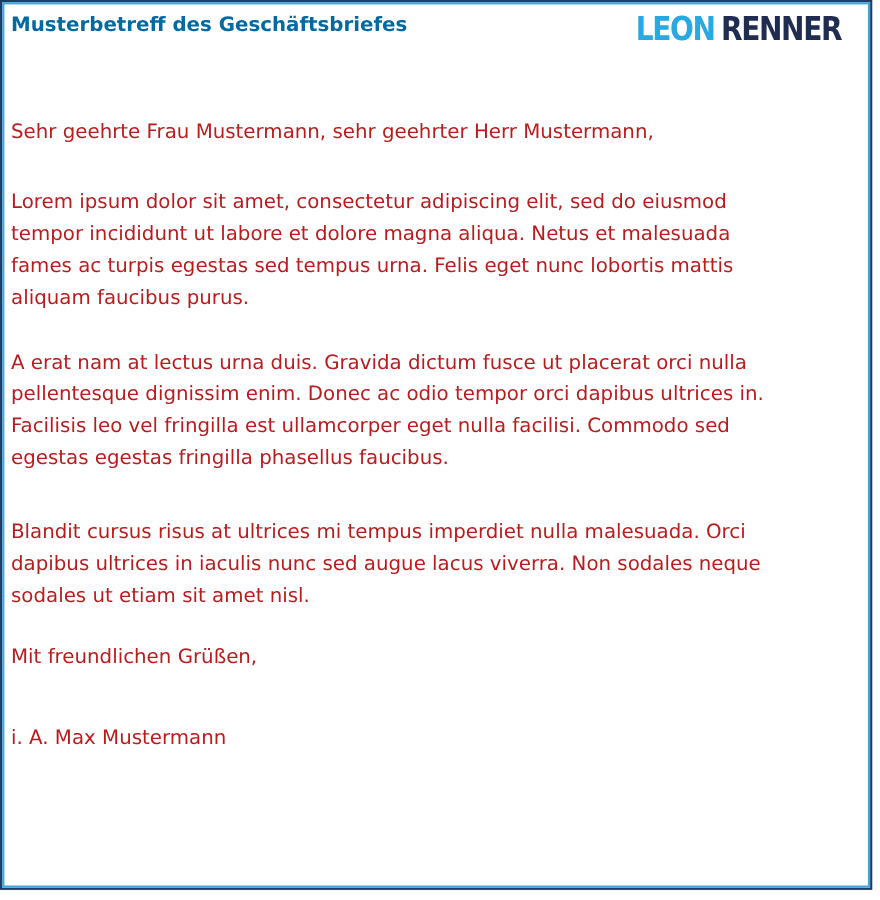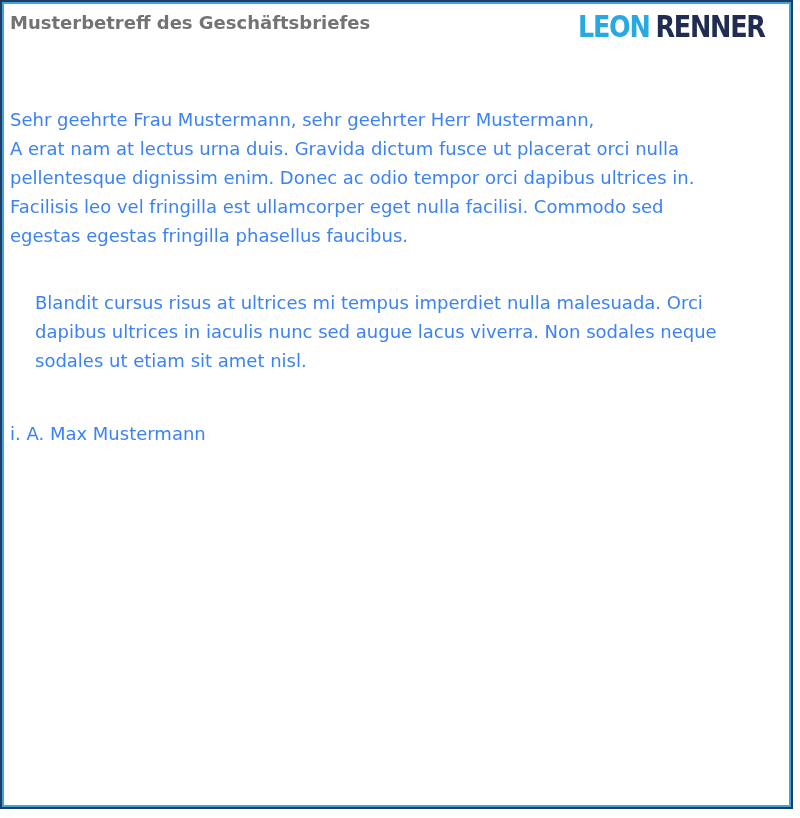--- a/index.html
+++ b/index.html
@@ -25,72 +25,77 @@
     padding: 4px 6px 0 6px;
   }
   .letter-header {
     position: relative;
     height: 30px;
   }
   .subject {
     font-size: 18px;
     line-height: 29px;
     font-weight: bold;
-    color: #737373;
+    color: #0369a1;
   }
   .brand-logo {
     position: absolute;
     top: 4px;
     right: 18px;
     font-size: 30px;
     font-weight: bold;
     letter-spacing: -1.5px;
     white-space: nowrap;
     transform: scaleX(0.85);
     transform-origin: right top;
     line-height: 30px;
   }
   .logo-first  { color: #29a9e1; }
   .logo-second { color: #202c50; margin-left: 7px; }
   .body-text {
     font-size: 18px;
     line-height: 29px;
-    color: #3b82f6;
+    color: #b91c1c;
     white-space: pre-line;
   }
   .salutation   { margin-top: 67px; }
   .paragraph-1  { margin-top: 35px; }
-  .paragraph-2  { }
-  .paragraph-3  { margin-top: 38px; margin-left: 25px; }
+  .paragraph-2  { margin-top: 30px; }
+  .paragraph-3  { margin-top: 38px; }
   .closing      { margin-top: 27px; }
   .company-name { margin-top: 33px; font-weight: bold; }
   .signature    { margin-top: 44px; }
 </style>
 </head>
 <body>
 
 <div class="letter-page">
 
   <div class="letter-header">
     <div class="subject">Musterbetreff des Geschäftsbriefes</div>
 
     <div class="brand-logo">
       <span class="logo-first">LEON</span><span class="logo-second">RENNER</span>
     </div>
   </div>
 
   <p class="body-text salutation">Sehr geehrte Frau Mustermann, sehr geehrter Herr Mustermann,</p>
 
+  <p class="body-text paragraph-1">Lorem ipsum dolor sit amet, consectetur adipiscing elit, sed do eiusmod
+tempor incididunt ut labore et dolore magna aliqua. Netus et malesuada
+fames ac turpis egestas sed tempus urna. Felis eget nunc lobortis mattis
+aliquam faucibus purus.</p>
 
   <p class="body-text paragraph-2">A erat nam at lectus urna duis. Gravida dictum fusce ut placerat orci nulla
 pellentesque dignissim enim. Donec ac odio tempor orci dapibus ultrices in.
 Facilisis leo vel fringilla est ullamcorper eget nulla facilisi. Commodo sed
 egestas egestas fringilla phasellus faucibus.</p>
 
   <p class="body-text paragraph-3">Blandit cursus risus at ultrices mi tempus imperdiet nulla malesuada. Orci
 dapibus ultrices in iaculis nunc sed augue lacus viverra. Non sodales neque
 sodales ut etiam sit amet nisl.</p>
 
+  <p class="body-text closing">Mit freundlichen Grüßen,</p>
 
 
   <p class="body-text signature">i. A. Max Mustermann</p>
 
 </div>
 
 </body></html>

